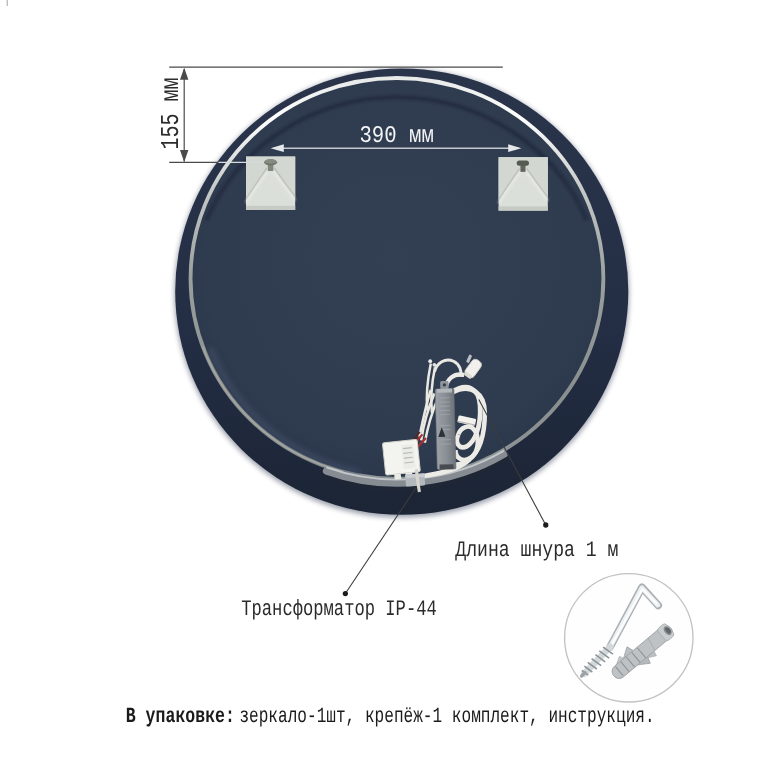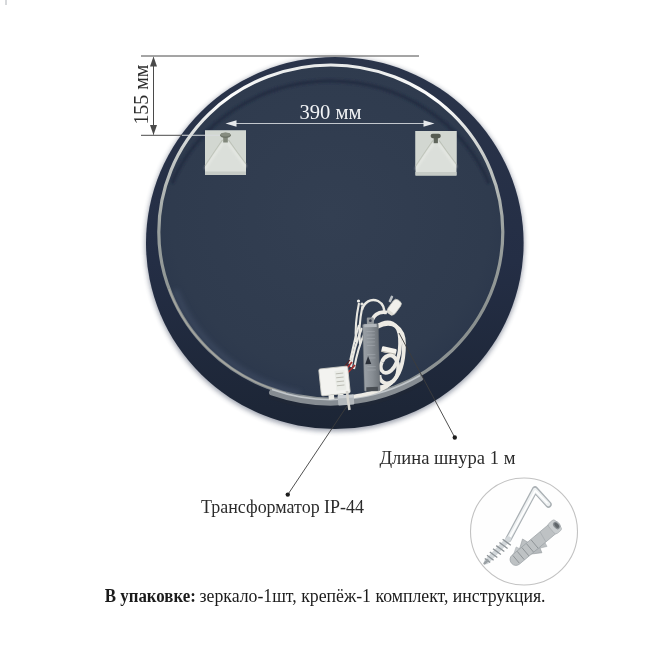--- a/index.html
+++ b/index.html
@@ -1,17 +1,17 @@
 <!DOCTYPE html>
 <html><head>
 <meta charset="utf-8">
 <style>
   html,body{margin:0;padding:0;background:#ffffff;}
   .stage{position:relative;width:650px;height:650px;background:#ffffff;overflow:hidden;
-         font-family:Liberation Serif, serif;}
+         font-family:Liberation Mono, monospace;}
 </style>
 </head>
 <body>
 <div class="stage">
 <svg width="650" height="650" viewBox="0 0 650 650" xmlns="http://www.w3.org/2000/svg">
 <defs>
   <linearGradient id="rim" x1="0" y1="0" x2="0" y2="1">
     <stop offset="0" stop-color="#2a344a"></stop>
     <stop offset="0.55" stop-color="#242e45"></stop>
     <stop offset="1" stop-color="#1c2535"></stop>

